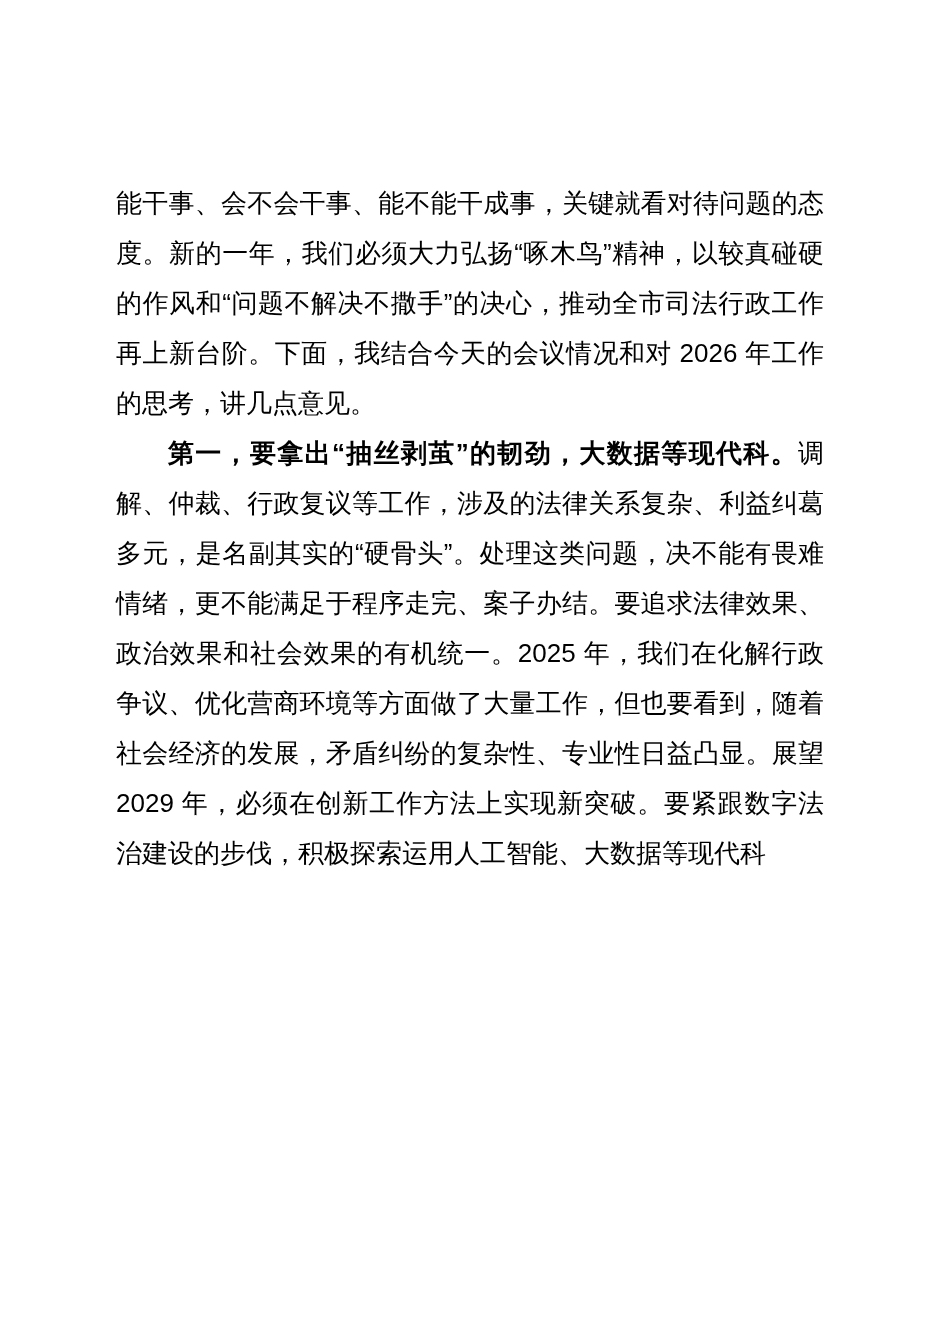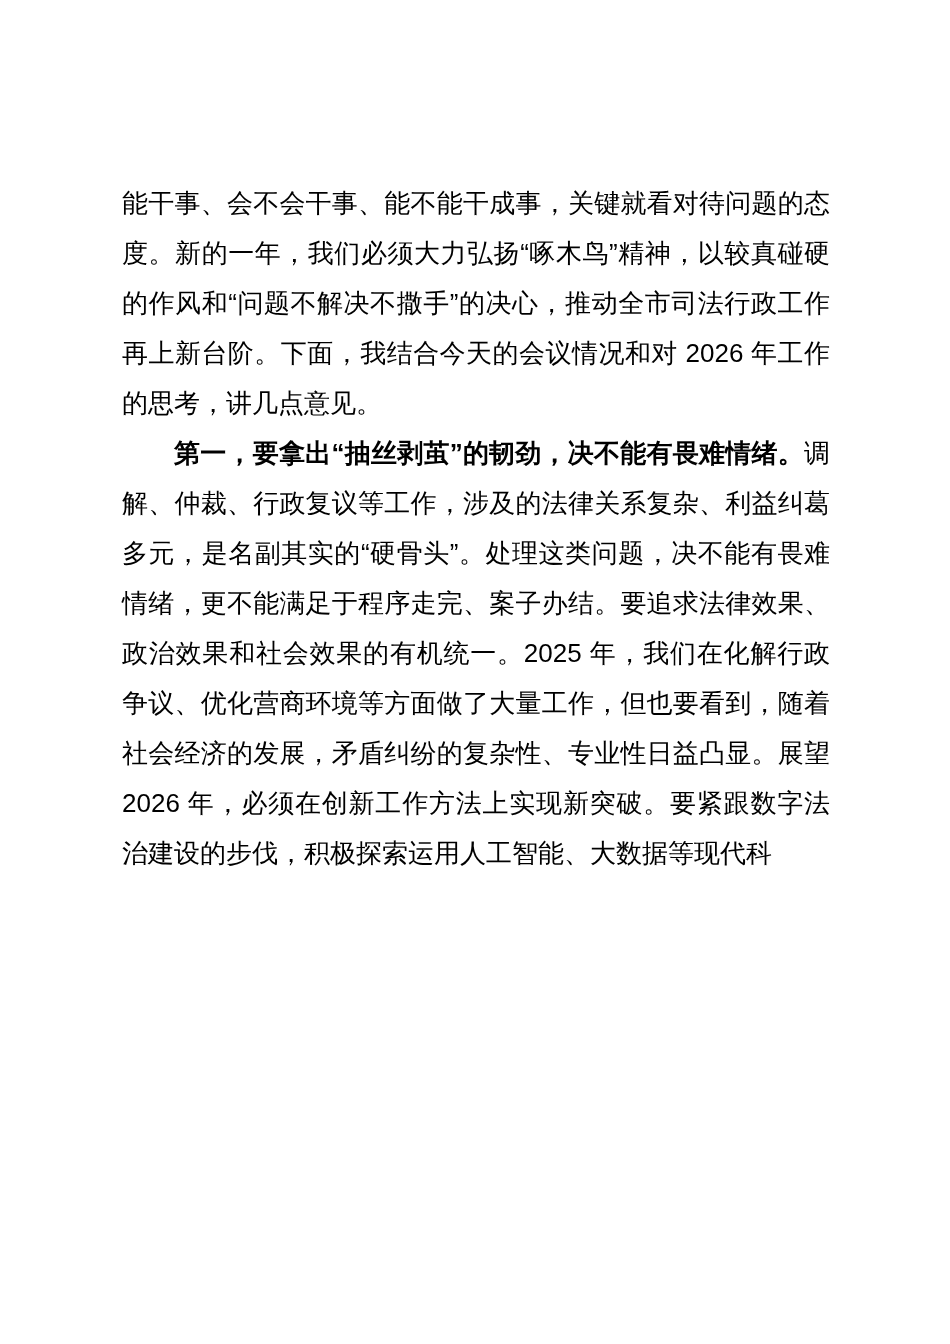--- a/index.html
+++ b/index.html
@@ -9,21 +9,21 @@
   }
   .page {
     position: relative;
     width: 950px;
     height: 1344px;
     background: #ffffff;
     overflow: hidden;
   }
   .doc-content {
     position: absolute;
-    left: 122px;
+    left: 116px;
     top: 178px;
     width: 708px;
     font-family: "Liberation Sans", "DejaVu Sans", sans-serif;
     font-size: 26px;
     line-height: 50px;
     color: #000000;
     text-align: justify;
     text-justify: inter-ideograph;
   }
   .para {
@@ -49,16 +49,16 @@
 </head>
 <body>
 
 <div class="page">
   <div class="doc-content">
 
     <p class="para no-indent">能干事、会不会干事、能不能干成事，关键就看对待问题的态度。新的一年，我们必须大力弘扬“啄木鸟”精神，以较真碰硬的作风和“问题不解决不撒手”的决心，推动全市司法行政工作再上新台阶。下面，我结合今天的会议情况和对 2026 年工作的思考，讲几点意见。</p>
 
 
 
-    <p class="para"><span class="lead">第一，要拿出“抽丝剥茧”的韧劲，决不能有畏难情绪。</span><span>调解、仲裁、行政复议等工作，涉及的法律关系复杂、利益纠葛多元，是名副其实的“硬骨头”。处理这类问题，决不能有畏难情绪，更不能满足于程序走完、案子办结。要追求法律效果、政治效果和社会效果的有机统一。2025 年，我们在化解行政争议、优化营商环境等方面做了大量工作，但也要看到，随着社会经济的发展，矛盾纠纷的复杂性、专业性日益凸显。展望 2026 年，必须在创新工作方法上实现新突破。要紧跟数字法治建设的步伐，积极探索运用人工智能、大数据等现代科</span></p>
+    <p class="para"><span class="lead">第一，要拿出“抽丝剥茧”的韧劲，大数据等现代科。</span><span>调解、仲裁、行政复议等工作，涉及的法律关系复杂、利益纠葛多元，是名副其实的“硬骨头”。处理这类问题，决不能有畏难情绪，更不能满足于程序走完、案子办结。要追求法律效果、政治效果和社会效果的有机统一。2025 年，我们在化解行政争议、优化营商环境等方面做了大量工作，但也要看到，随着社会经济的发展，矛盾纠纷的复杂性、专业性日益凸显。展望 2029 年，必须在创新工作方法上实现新突破。要紧跟数字法治建设的步伐，积极探索运用人工智能、大数据等现代科</span></p>
 
   </div>
 </div>
 
 </body></html>

